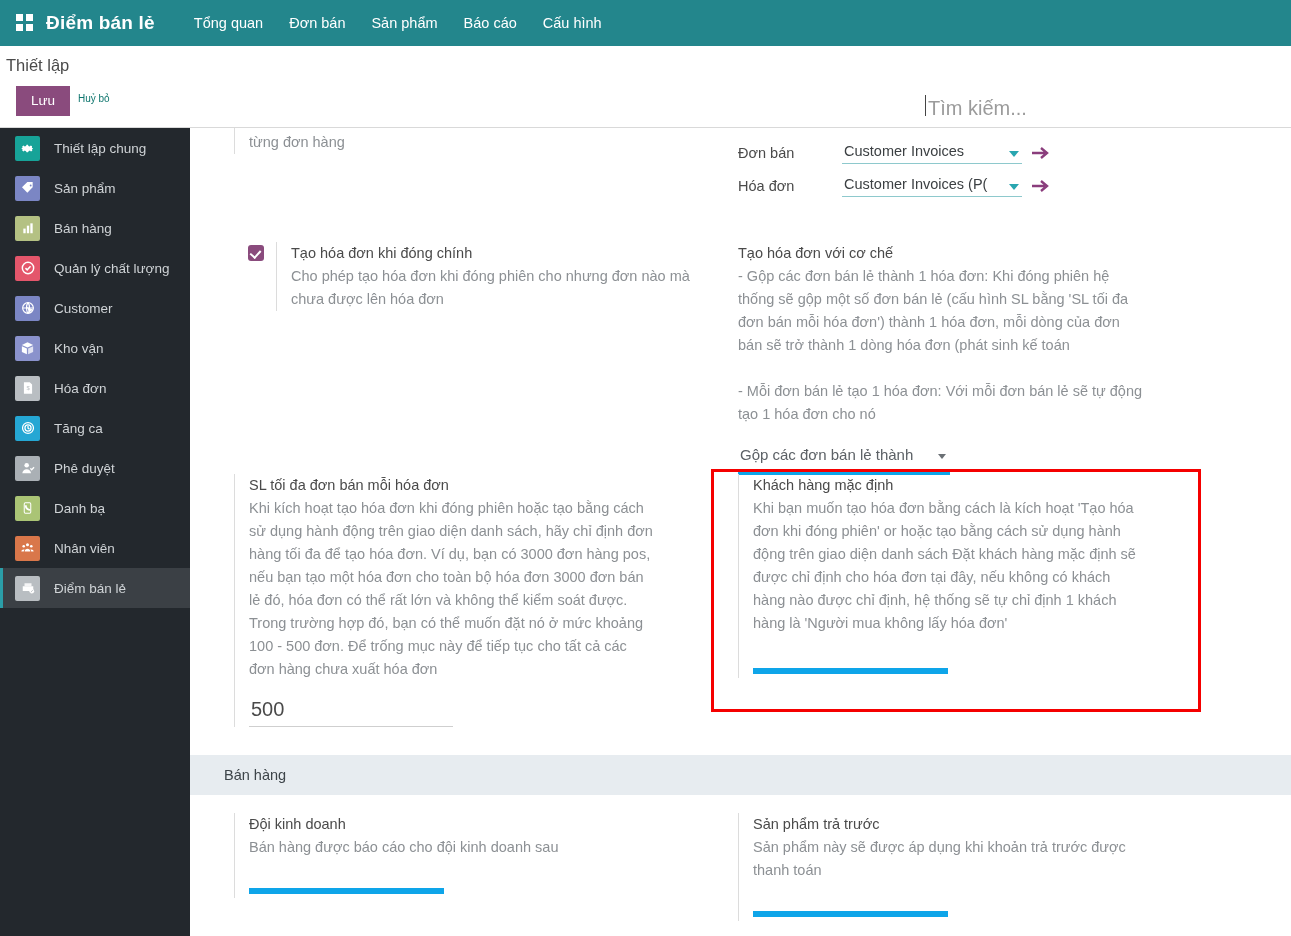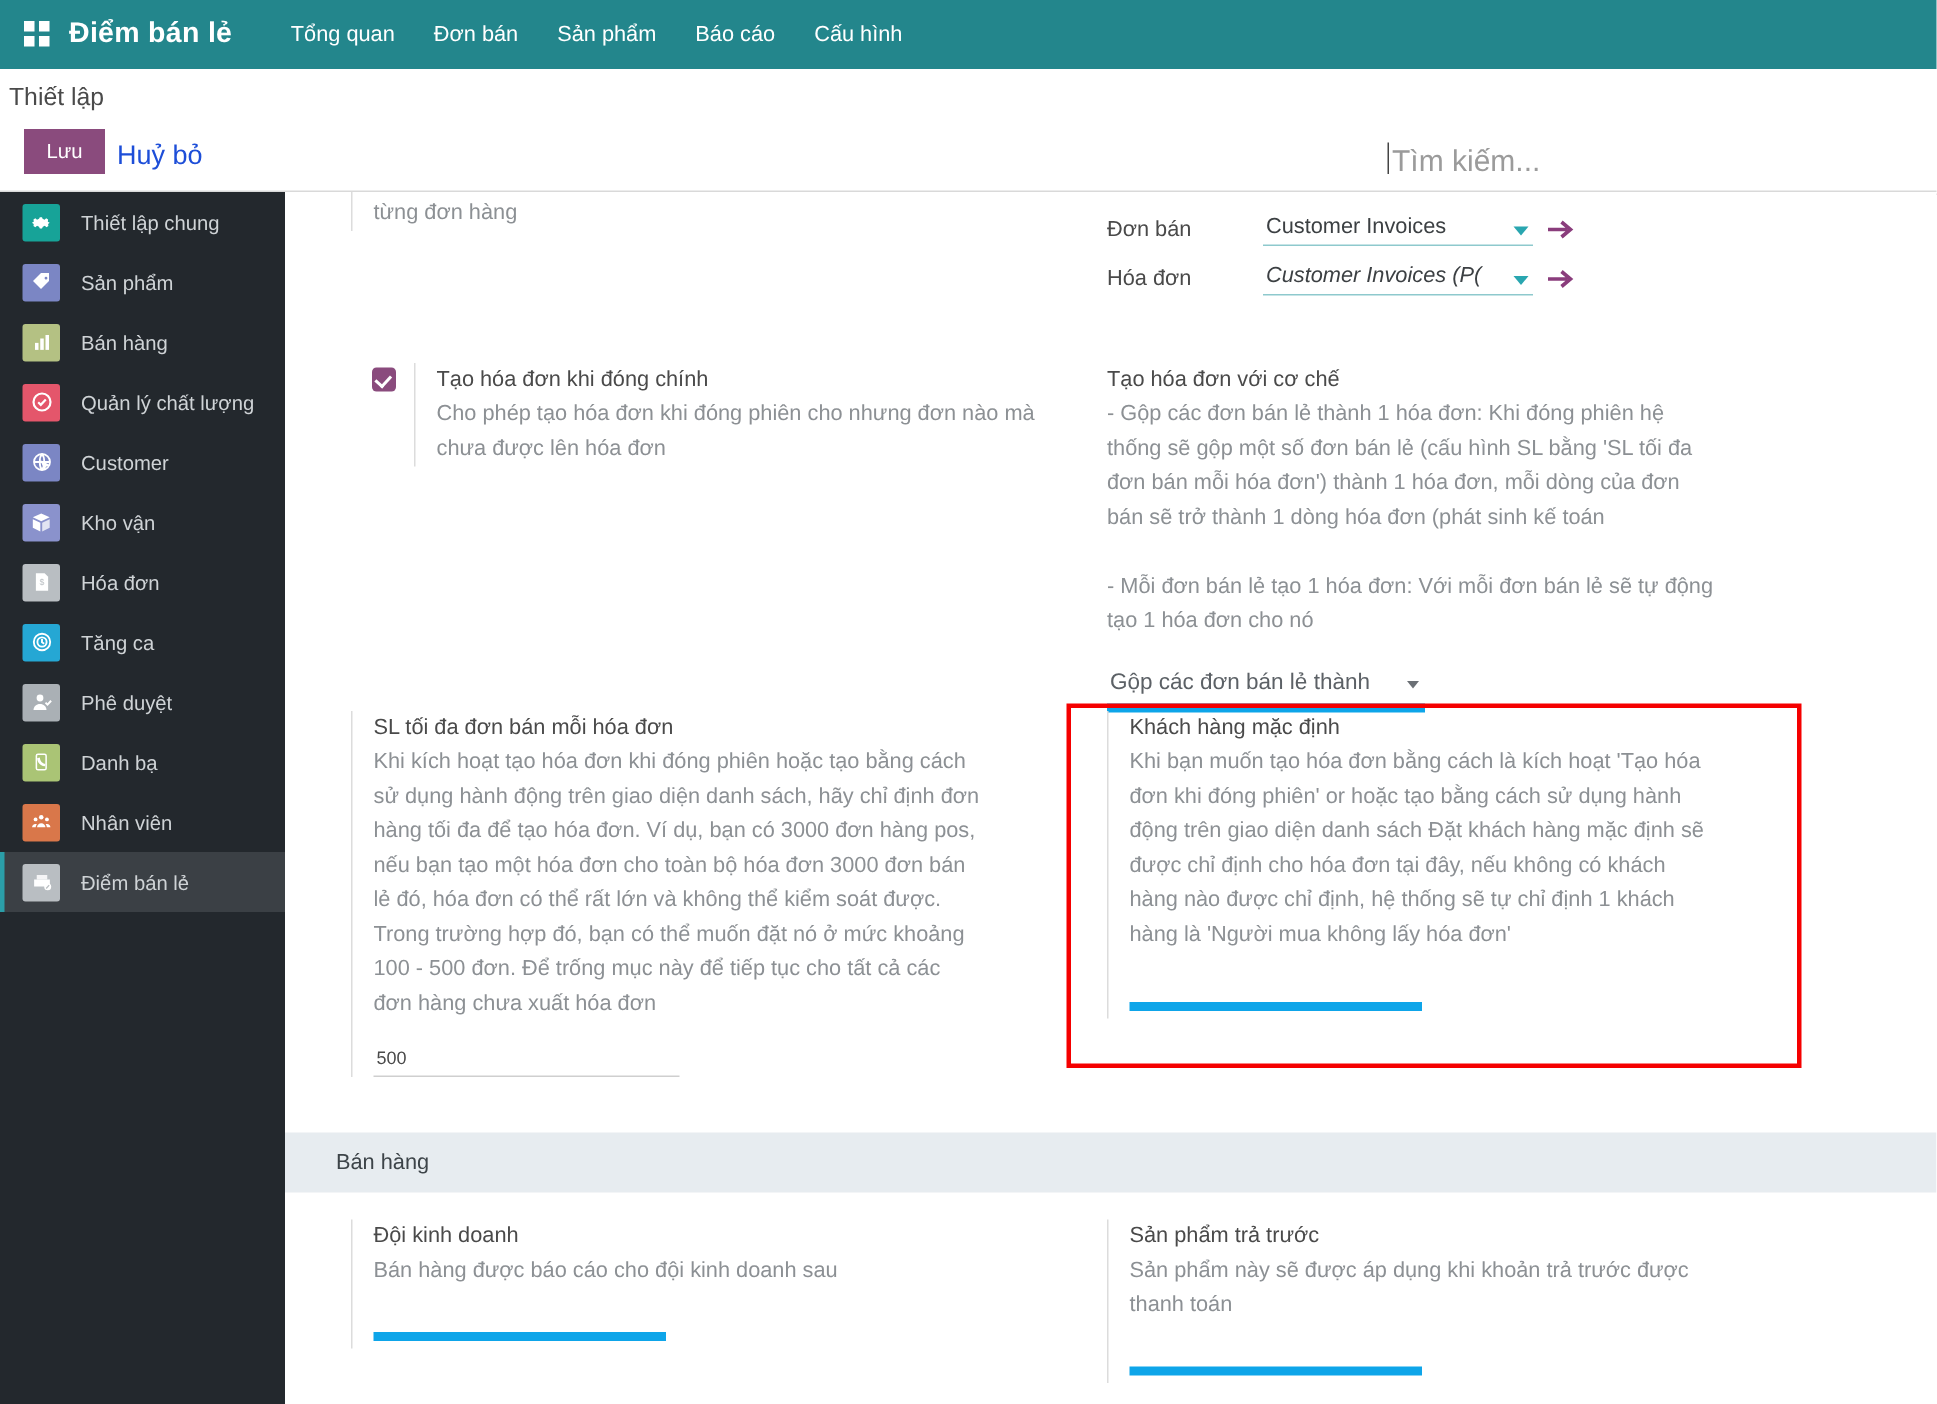--- a/index.html
+++ b/index.html
@@ -50,21 +50,21 @@
   #btn-save {
     position: absolute; left: 16px; top: 40px;
     background: #8a4b7d; color: #ffffff;
     font-size: 13.5px;
     padding: 7px 15px 8px 15px;
     border: none; cursor: pointer;
     font-family: inherit;
   }
   #btn-discard {
     position: absolute; left: 78px; top: 47px;
-    font-size: 18px; color: #1d4ed8; cursor: pointer;
+    font-size: 10px; color: #0f766e; cursor: pointer;
   }
   #searchwrap {
     position: absolute; left: 925px; top: 46px;
     width: 366px;
   }
   #searchwrap input {
     width: 374px; border: none;
     border-bottom: 1px solid #d6d6d6;
     font-size: 20px; color: #3c3c3c;
     font-family: inherit;
@@ -180,21 +180,21 @@
   }
   .grey-select .dcaret {
     position: absolute; right: 4px; top: 10px;
     width: 0; height: 0;
     border-left: 4.5px solid transparent;
     border-right: 4.5px solid transparent;
     border-top: 5.5px solid #6b7075;
   }
   .txtinput {
     border: none; border-bottom: 1px solid #cfcfcf;
-    font-size: 12px; color: #4a4a4a;
+    font-size: 20px; color: #4a4a4a;
     font-family: inherit;
     padding: 2px 2px 5px 2px; outline: none;
     background: transparent;
   }
 
   
   #redbox {
     position: absolute;
     border: 3px solid #f50000;
     pointer-events: none;
@@ -380,21 +380,21 @@
           </div>
           <span class="arrow-link">
             <svg width="20" height="16" viewBox="0 0 20 16">
               <path d="M1 8 H14 M10 3 L16 8 L10 13" stroke="#8a3d7c" stroke-width="2.4" fill="none" stroke-linecap="butt"></path>
             </svg>
           </span>
         </div>
 
         <div class="inline-row">
           <div class="ilabel">Hóa đơn</div>
-          <div class="u-select" style="width:180px;font-style:italic;">
+          <div class="u-select" style="width:180px;">
             <span>Customer Invoices (P(</span>
             <span class="dcaret"></span>
           </div>
           <span class="arrow-link">
             <svg width="20" height="16" viewBox="0 0 20 16">
               <path d="M1 8 H14 M10 3 L16 8 L10 13" stroke="#8a3d7c" stroke-width="2.4" fill="none" stroke-linecap="butt"></path>
             </svg>
           </span>
         </div>
       </div>

